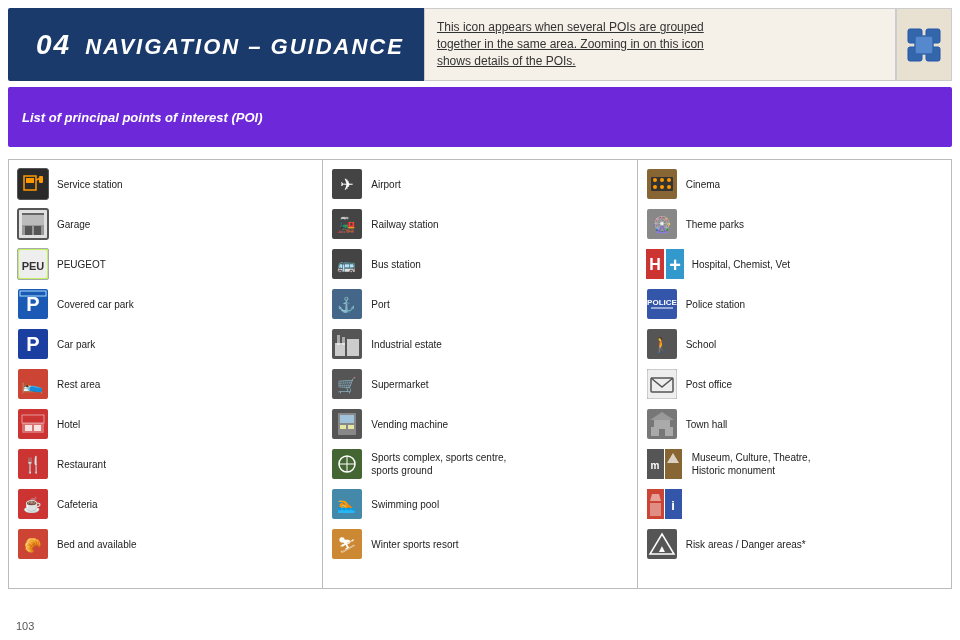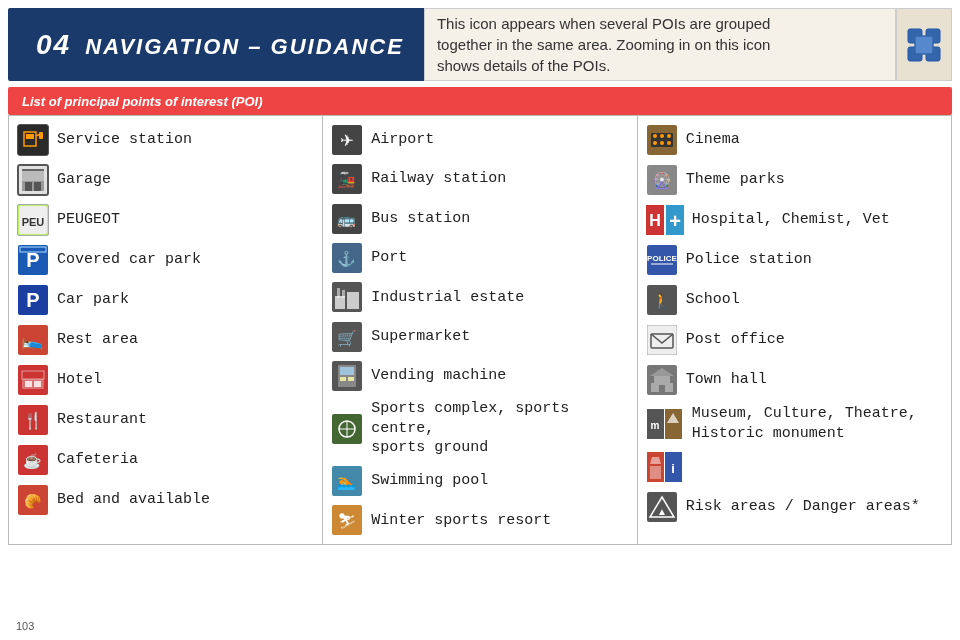--- a/index.html
+++ b/index.html
@@ -62,23 +62,23 @@
       align-items: center;
       justify-content: center;
     }
     .header-icon-box svg {
       width: 36px;
       height: 36px;
     }
 
     
     .section-title-bar {
-      background: #ef4444;
-      margin: 6px 8px 0 8px;
-      padding: 5px 14px;
+      background: #6d28d9;
+      margin: 6px 8px 12px 8px;
+      padding: 21px 14px;
       border-radius: 2px;
     }
     .section-title-bar span {
       color: #fff;
       font-size: 13px;
       font-weight: bold;
       font-style: italic;
     }
 
     
@@ -111,24 +111,23 @@
       width: 32px;
       height: 32px;
       flex-shrink: 0;
       margin-right: 8px;
       display: flex;
       align-items: center;
       justify-content: center;
       font-size: 18px;
     }
     .poi-label {
-      font-size: 15px;
+      font-size: 10px;
       color: #222;
       line-height: 1.3;
-      font-family: Liberation Mono, monospace;
     }
 
     
     .bottom-bar {
       display: flex;
       margin: 4px 8px 4px 8px;
       align-items: flex-start;
     }
     .bottom-note {
       background: #f0ede4;
@@ -165,21 +164,21 @@
 
 <div class="header">
   <div class="header-blue-bar"></div>
   <div class="header-title-bg">
     <span class="header-title">
       <span class="num">04</span>
       <span>NAVIGATION – GUIDANCE</span>
     </span>
   </div>
   <div class="header-note-box">
-    <span style="white-space:pre-line;font-size:15px;color:#333;">This icon appears when several POIs are grouped
+    <span style="white-space:pre-line;font-size:12px;color:#333;text-decoration:underline;">This icon appears when several POIs are grouped
 together in the same area. Zooming in on this icon
 shows details of the POIs.</span>
   </div>
   <div class="header-icon-box">
     <svg viewBox="0 0 36 36" fill="none" xmlns="http://www.w3.org/2000/svg">
       <rect x="2" y="2" width="14" height="14" rx="2" fill="#3366aa" stroke="#2255aa" stroke-width="1"></rect>
       <rect x="20" y="2" width="14" height="14" rx="2" fill="#3366aa" stroke="#2255aa" stroke-width="1"></rect>
       <rect x="2" y="20" width="14" height="14" rx="2" fill="#3366aa" stroke="#2255aa" stroke-width="1"></rect>
       <rect x="20" y="20" width="14" height="14" rx="2" fill="#3366aa" stroke="#2255aa" stroke-width="1"></rect>
       <rect x="9" y="9" width="18" height="18" rx="2" fill="#5588cc" stroke="#3366aa" stroke-width="1.5"></rect>

